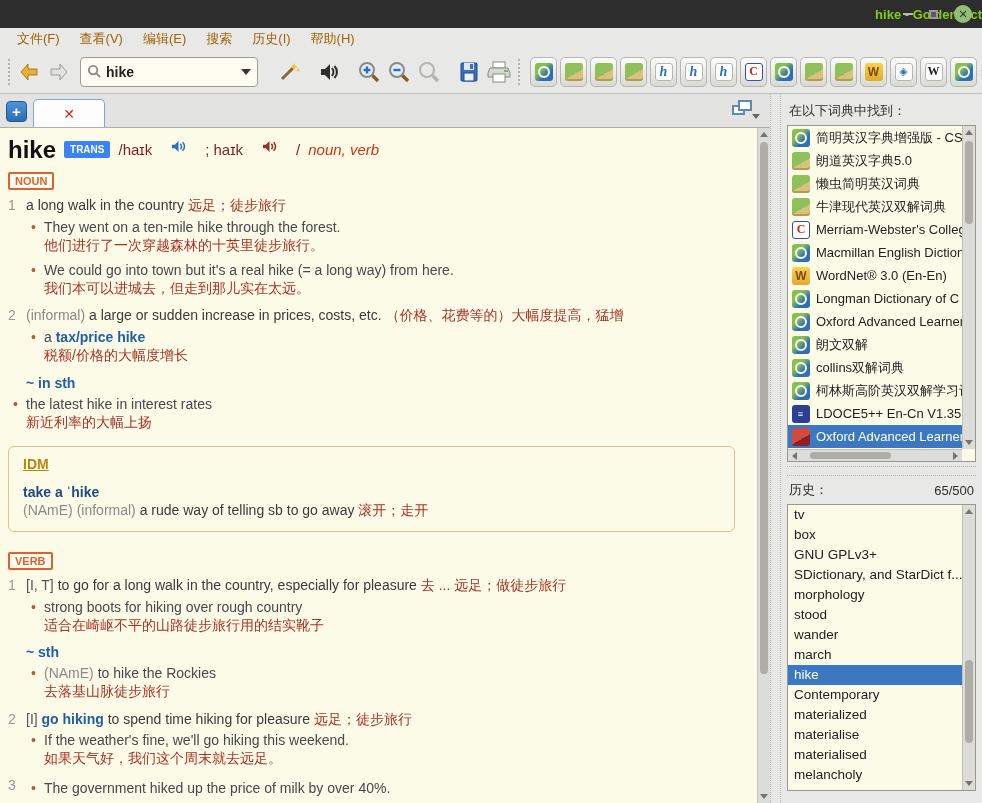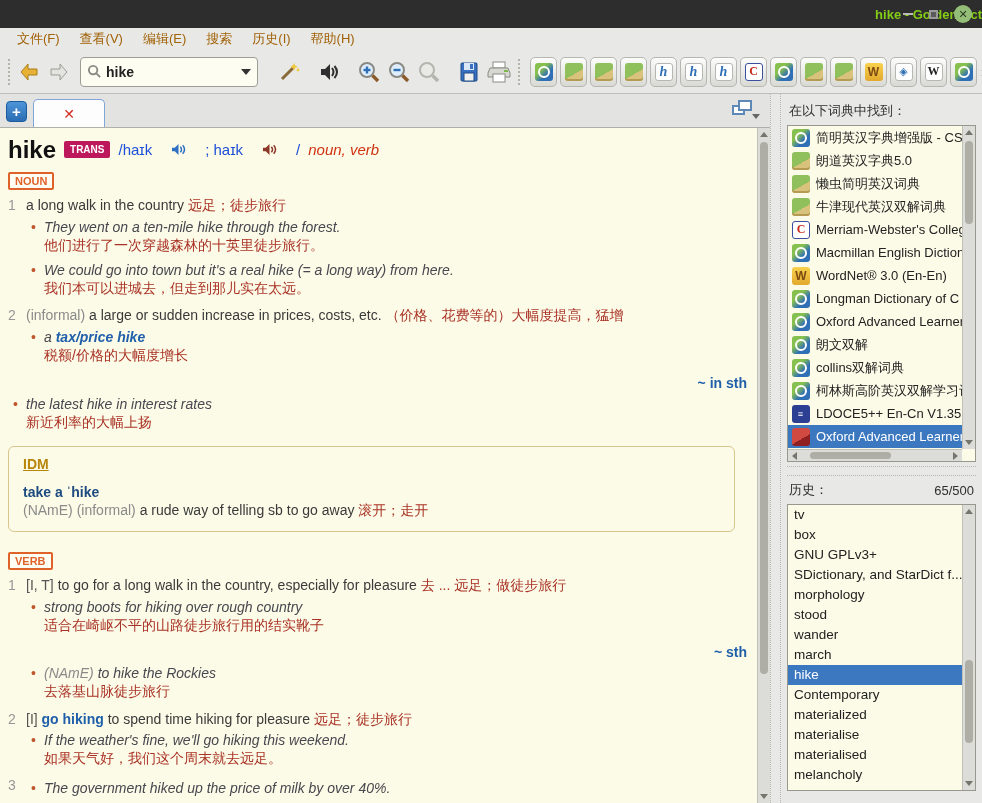--- a/index.html
+++ b/index.html
@@ -62,37 +62,37 @@
   .cascade { position:absolute; right:10px; top:5px; width:30px; height:22px; }
   .cas-a { position:absolute; left:2px; top:6px; width:13px; height:10px; border:2px solid #5d88b8; background:#fff; }
   .cas-b { position:absolute; left:8px; top:1px; width:14px; height:11px; border:2px solid #5d88b8; background:#fff; }
   .cas-caret { position:absolute; right:0; bottom:2px; width:0; height:0; border-left:4px solid transparent; border-right:4px solid transparent; border-top:5px solid #666; }
 
   
   .article-wrap { flex:1; display:flex; min-height:0; border-top:1px solid #b0b0aa; }
   .article { flex:1; background:#fcfbe7; overflow:hidden; padding:6px 10px 0 8px; font-size:14px; color:#3a3a3a; line-height:1.3; }
   .art-head { display:flex; align-items:center; gap:8px; margin-bottom:4px; }
   .hw { font-size:24px; font-weight:bold; color:#111; }
-  .badge-trans { background:#be185d; color:#fff; font-size:10px; font-weight:bold; padding:2px 6px; border-radius:2px; }
-  .pron { color:#1d4ed8; font-size:15px; display:flex; align-items:center; gap:19px; }
+  .badge-trans { background:#3b82f6; color:#fff; font-size:10px; font-weight:bold; padding:2px 6px; border-radius:2px; }
+  .pron { color:#7f1d1d; font-size:15px; display:flex; gap:19px; }
   .pos { color:#cf3413; font-style:italic; font-size:15px; }
   .badge-pos { display:inline-block; border:2px solid #e0622b; color:#e0622b; background:#fefdf4; font-weight:bold; font-size:11px; padding:0px 5px; border-radius:2px; margin:3px 0 6px 0; }
   .sense { display:flex; margin-bottom:9px; }
   .num { width:18px; color:#979797; flex:none; }
   .sbody { flex:1; }
   .gray { color:#8a8a8a; }
   .gram { color:#555; }
   .zh { color:#a93226; }
   .blue { color:#1f5faa; font-weight:bold;margin-top:12px; }
   .ex { position:relative; padding-left:18px; margin-top:3px; }
   .ex::before { content:"•"; position:absolute; left:5px; top:0; color:#c0562c; }
-  .exen { color:#47474f; font-style:italic; }
+  .exen { color:#47474f; }
   .exzh { color:#a93226; }
   .pattern-block { margin:10px 0 10px 18px; }
-  .pat { color:#1f5faa; font-weight:bold;text-align:right; }
+  .pat { color:#1f5faa; font-weight:bold; }
   .box { border:1px solid #d9c68d; border-radius:6px; background:#fcfbe7; padding:8px 14px 12px 14px; margin:14px 12px 10px 0; }
   .boxlabel { color:#b8860b; font-weight:bold; text-decoration:underline; font-size:14px; }
   .phrase { color:#1d4b80; font-weight:bold; margin-top:10px; }
   .spk { width:15px; height:13px; display:inline-block; }
 
   
   .sb-v { width:13px; background:#dcdcd8; border-left:1px solid #c0c0ba; display:flex; flex-direction:column; flex:none; }
   .sb-btn { height:13px; display:flex; align-items:center; justify-content:center; flex:none; }
   .tri-up { width:0; height:0; border-left:4px solid transparent; border-right:4px solid transparent; border-bottom:5px solid #75756d; }
   .tri-dn { width:0; height:0; border-left:4px solid transparent; border-right:4px solid transparent; border-top:5px solid #75756d; }

